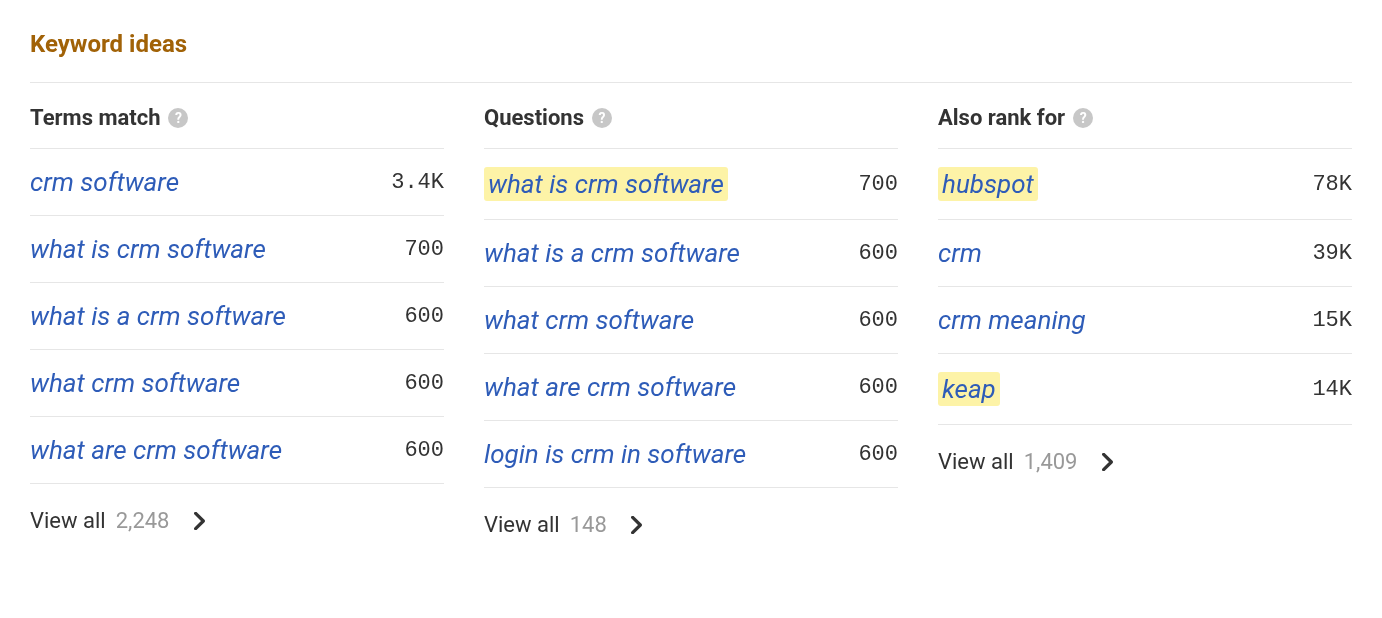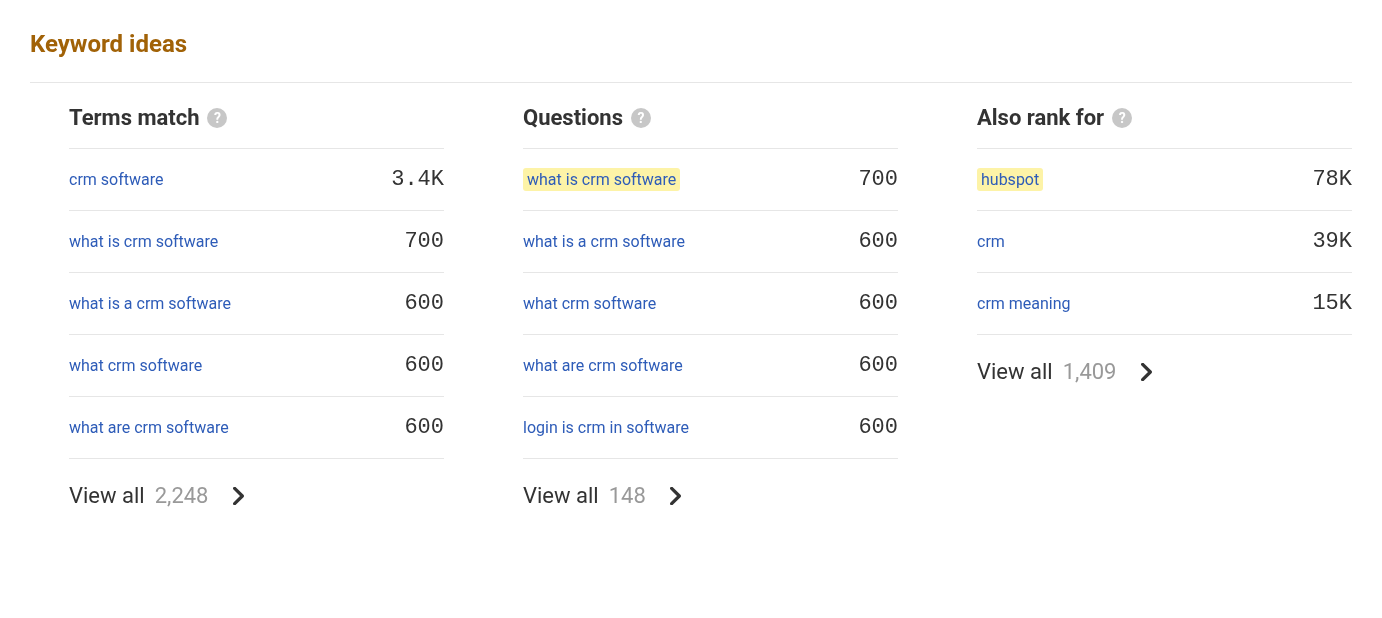--- a/index.html
+++ b/index.html
@@ -20,21 +20,20 @@
       padding-bottom: 24px;
     }
     .columns {
       display: flex;
       gap: 40px;
       border-top: 1px solid #e6e6e6;
     }
     .column {
       flex: 1;
       min-width: 0;
-      margin-left: 39px;
     }
     .column-header {
       display: flex;
       align-items: center;
       gap: 8px;
       padding: 22px 0 18px 0;
       border-bottom: 1px solid #e6e6e6;
     }
     .column-title {
       font-size: 22px;
@@ -55,24 +54,25 @@
       cursor: pointer;
     }
     .item-row {
       display: flex;
       justify-content: space-between;
       align-items: center;
       padding: 18px 0;
       border-bottom: 1px solid #e6e6e6;
     }
     .keyword-link {
-      font-size: 16px;
+      font-size: 26px;
       color: #2e5cb8;
       cursor: pointer;
       text-decoration: none;
+      font-style: italic;
     }
     .keyword-link.highlighted {
       background: #fdf3a7;
       padding: 2px 4px;
       border-radius: 3px;
     }
     .volume {
       font-size: 22px;
       color: #333;
       font-family: Liberation Mono, monospace;
@@ -195,20 +195,24 @@
       <span class="volume">78K</span>
     </div>
     <div class="item-row">
       <a class="keyword-link">crm</a>
       <span class="volume">39K</span>
     </div>
     <div class="item-row">
       <a class="keyword-link">crm meaning</a>
       <span class="volume">15K</span>
     </div>
+    <div class="item-row">
+      <a class="keyword-link highlighted">keap</a>
+      <span class="volume">14K</span>
+    </div>
     <div class="view-all-row">
       <span class="view-all-label">View all</span>
       <span class="view-all-count">1,409</span>
       <span class="chevron-icon">
         <svg viewBox="0 0 8 14" fill="none">
             <path d="M1 1l6 6-6 6" stroke="#333" stroke-width="2.5" stroke-linecap="round" stroke-linejoin="round"></path>
           </svg>
       </span>
     </div>
   </div>

